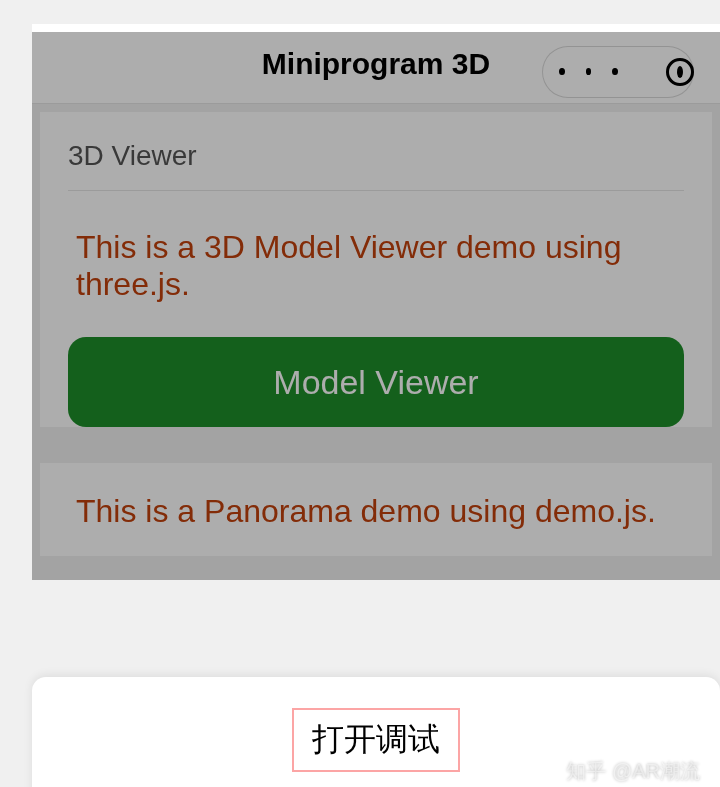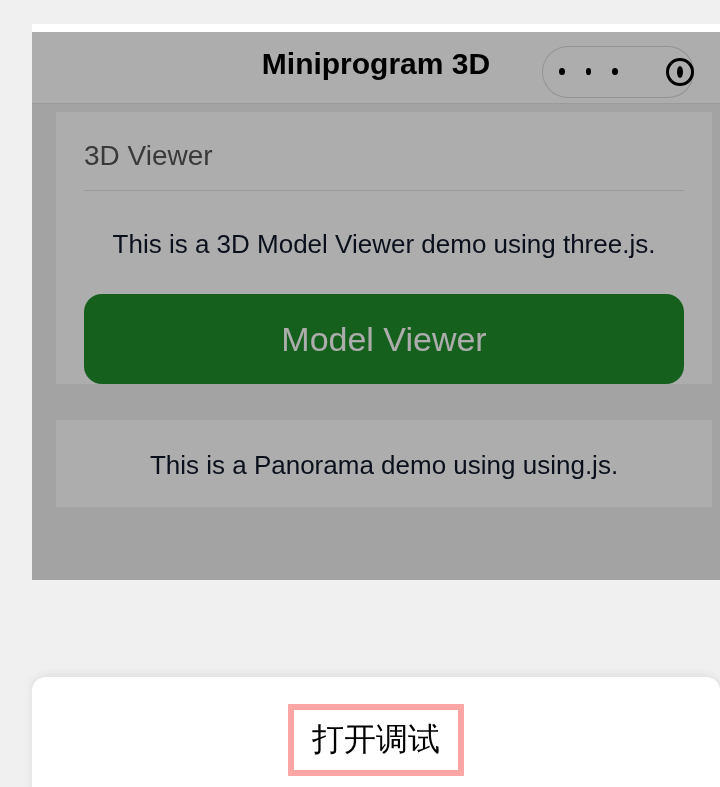--- a/index.html
+++ b/index.html
@@ -77,41 +77,39 @@
       justify-content: center;
     }
     .target-inner {
       width: 12px;
       height: 12px;
       background: #000;
       border-radius: 50%;
     }
     .content {
       background: #f0f0f0;
-      padding-left: 16px;
     }
     .section {
       background: #ffffff;
       margin-bottom: 14px;
       padding: 0;
     }
     .section-header {
       padding: 28px 28px 18px 28px;
       font-size: 28px;
       color: #555;
       border-bottom: 1px solid #e5e5e5;
       margin: 0 28px;
       padding-left: 0;
       padding-right: 0;
     }
     .section-desc {
       padding: 30px 28px 26px 28px;
-      font-size: 26px;
-      color: #0f172a;
-      text-align: center;
+      font-size: 32px;
+      color: #c2410c;
     }
     .primary-btn {
       margin: 0 28px 36px 28px;
       background: #1e8e2a;
       color: #ffffff;
       border: none;
       border-radius: 18px;
       height: 90px;
       font-size: 34px;
       display: flex;
@@ -136,21 +134,21 @@
       justify-content: center;
       font-size: 32px;
       color: #000;
       border-bottom: 1px solid #eee;
       cursor: pointer;
     }
     .sheet-item:last-child {
       border-bottom: none;
     }
     .highlight-box {
-      border: 6px solid #fca5a5;
+      border: 2px solid #fca5a5;
       padding: 8px 18px;
       display: inline-block;
     }
     .overlay {
       position: absolute;
       top: 0;
       left: 0;
       right: 0;
       bottom: 223px;
       background: rgba(0,0,0,0.32);
@@ -193,25 +191,26 @@
   </div>
 
   <div class="content">
     <div class="section">
       <div class="section-header">3D Viewer</div>
       <div class="section-desc">This is a 3D Model Viewer demo using three.js.</div>
       <div class="primary-btn">Model Viewer</div>
     </div>
 
     <div class="section">
-      <div class="section-desc">This is a Panorama demo using using.js.</div>
+      <div class="section-desc">This is a Panorama demo using demo.js.</div>
     </div>
   </div>
 
   <div class="overlay"></div>
 
   <div class="action-sheet">
     <div class="sheet-item">
       <span class="highlight-box">打开调试</span>
     </div>
   </div>
 
+  <div class="watermark">知乎 @AR潮流</div>
 </div>
 
 </body></html>

